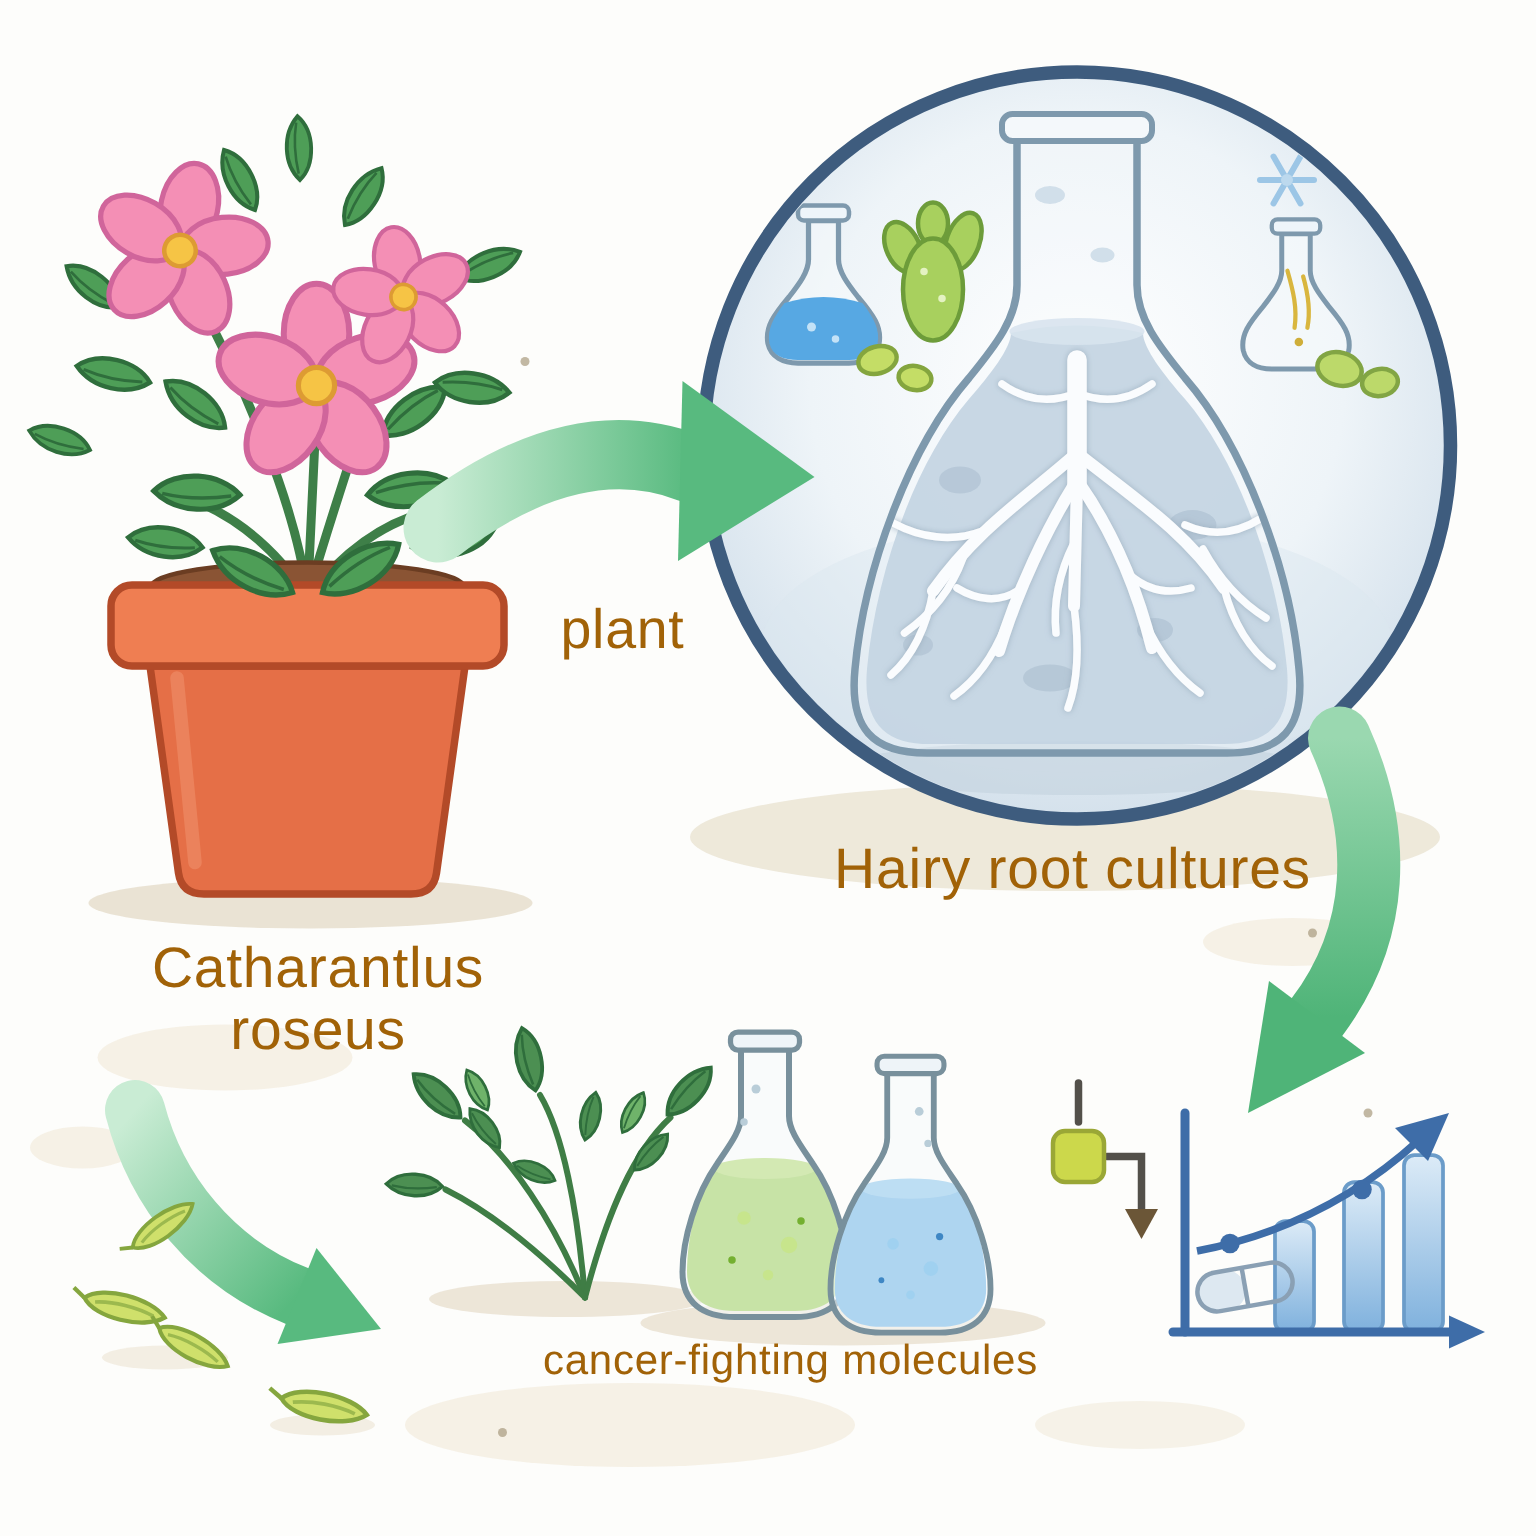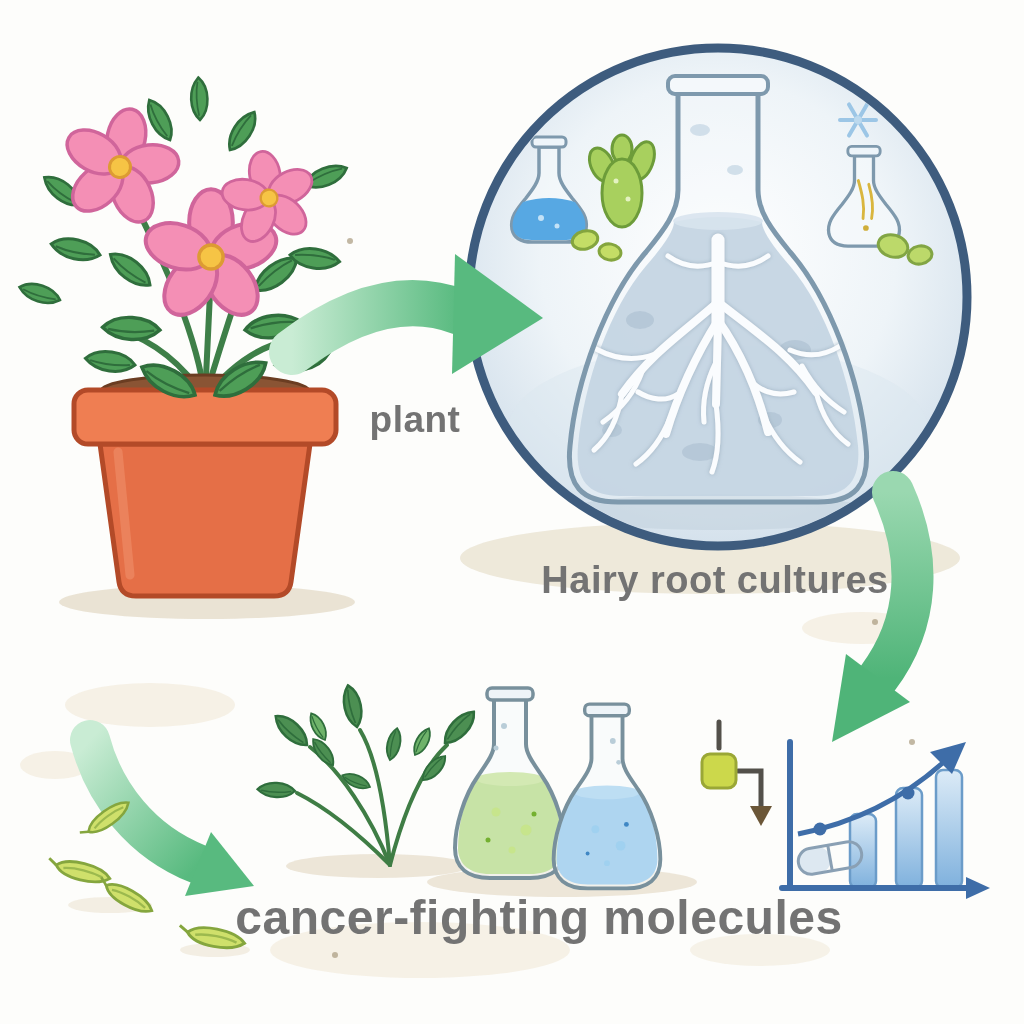--- a/index.html
+++ b/index.html
@@ -3,27 +3,27 @@
 <meta charset="utf-8">
 <style>
   html,body{margin:0;padding:0;background:#ffffff;}
   .canvas{
     position:relative;width:1024px;height:1024px;overflow:hidden;
     background:#fdfdfb;
     font-family:"Liberation Sans","DejaVu Sans",sans-serif;
   }
   svg.art{position:absolute;left:0;top:0;}
   .label{
-    position:absolute;font-weight:700;color:#737373;
+    position:absolute;font-weight:400;color:#a16207;
     text-align:center;line-height:1.08;letter-spacing:.5px;
   }
   #label-plant-roots{left:330px;top:400px;width:170px;font-size:37px;}
   #label-hairy{left:395px;top:560px;width:640px;font-size:38px;white-space:nowrap;}
   #label-catharanthus{left:37px;top:626px;width:350px;font-size:38px;}
-  #label-cancer{left:189px;top:892px;width:700px;font-size:48px;white-space:nowrap;}
+  #label-cancer{left:177px;top:892px;width:700px;font-size:28px;white-space:nowrap;}
 </style>
 </head>
 <body>
 
 <div class="canvas">
 
 <svg class="art" width="1024" height="1024" viewBox="0 0 1024 1024">
   <defs>
     <radialGradient id="circleGrad" cx="50%" cy="42%" r="65%">
       <stop offset="0%" stop-color="#ffffff"></stop>
@@ -330,14 +330,18 @@
       <rect x="-32" y="-13" width="64" height="26" rx="13" fill="none" stroke="#8aa0b4" stroke-width="3"></rect>
       <path d="M0,-13 L0,13" stroke="#8aa0b4" stroke-width="3"></path>
     </g>
   </g>
 </svg>
 
   <div class="label" id="label-plant-roots">
     <div>plant</div>
   </div>
   <div class="label" id="label-hairy">Hairy root cultures</div>
+  <div class="label" id="label-catharanthus">
+    <div>Catharantlus</div>
+    <div>roseus</div>
+  </div>
   <div class="label" id="label-cancer">cancer-fighting molecules</div>
 </div>
 
 </body></html>

